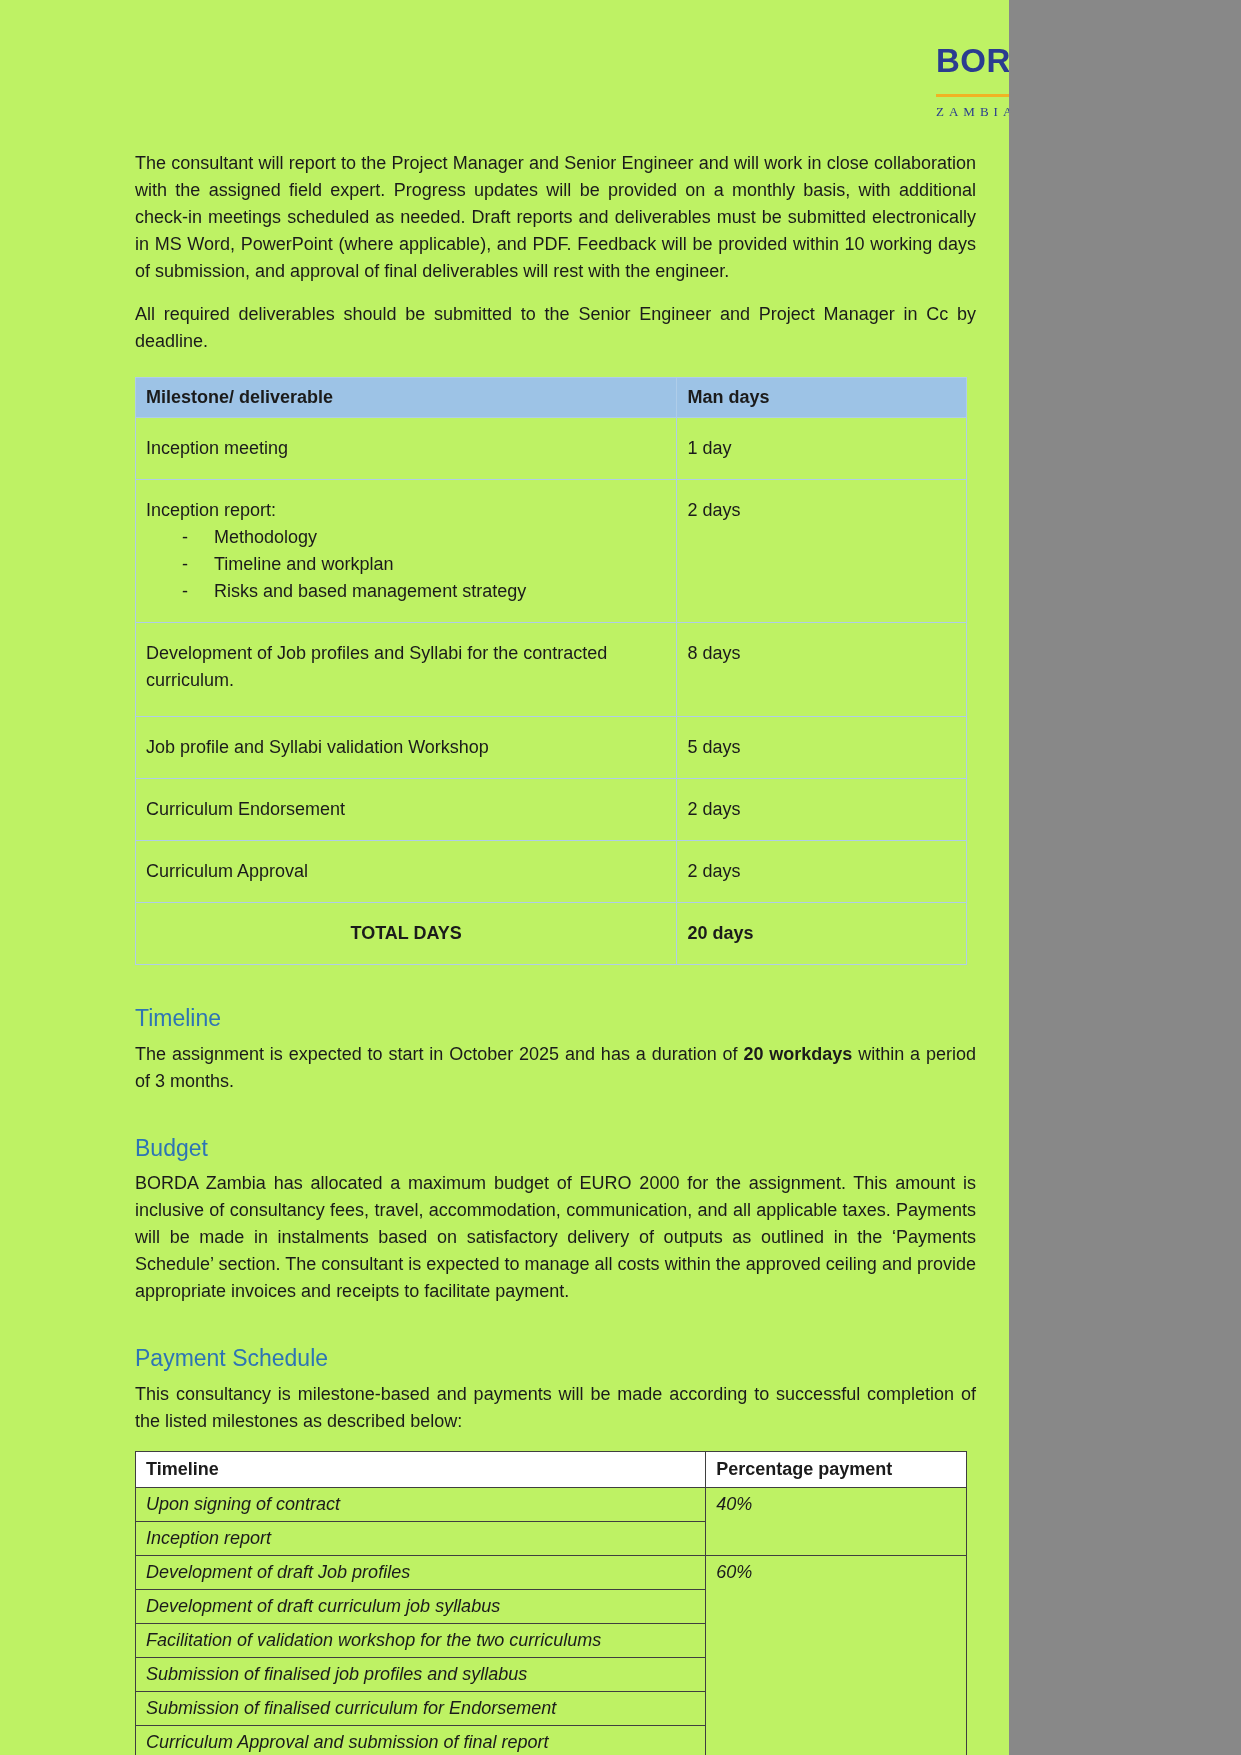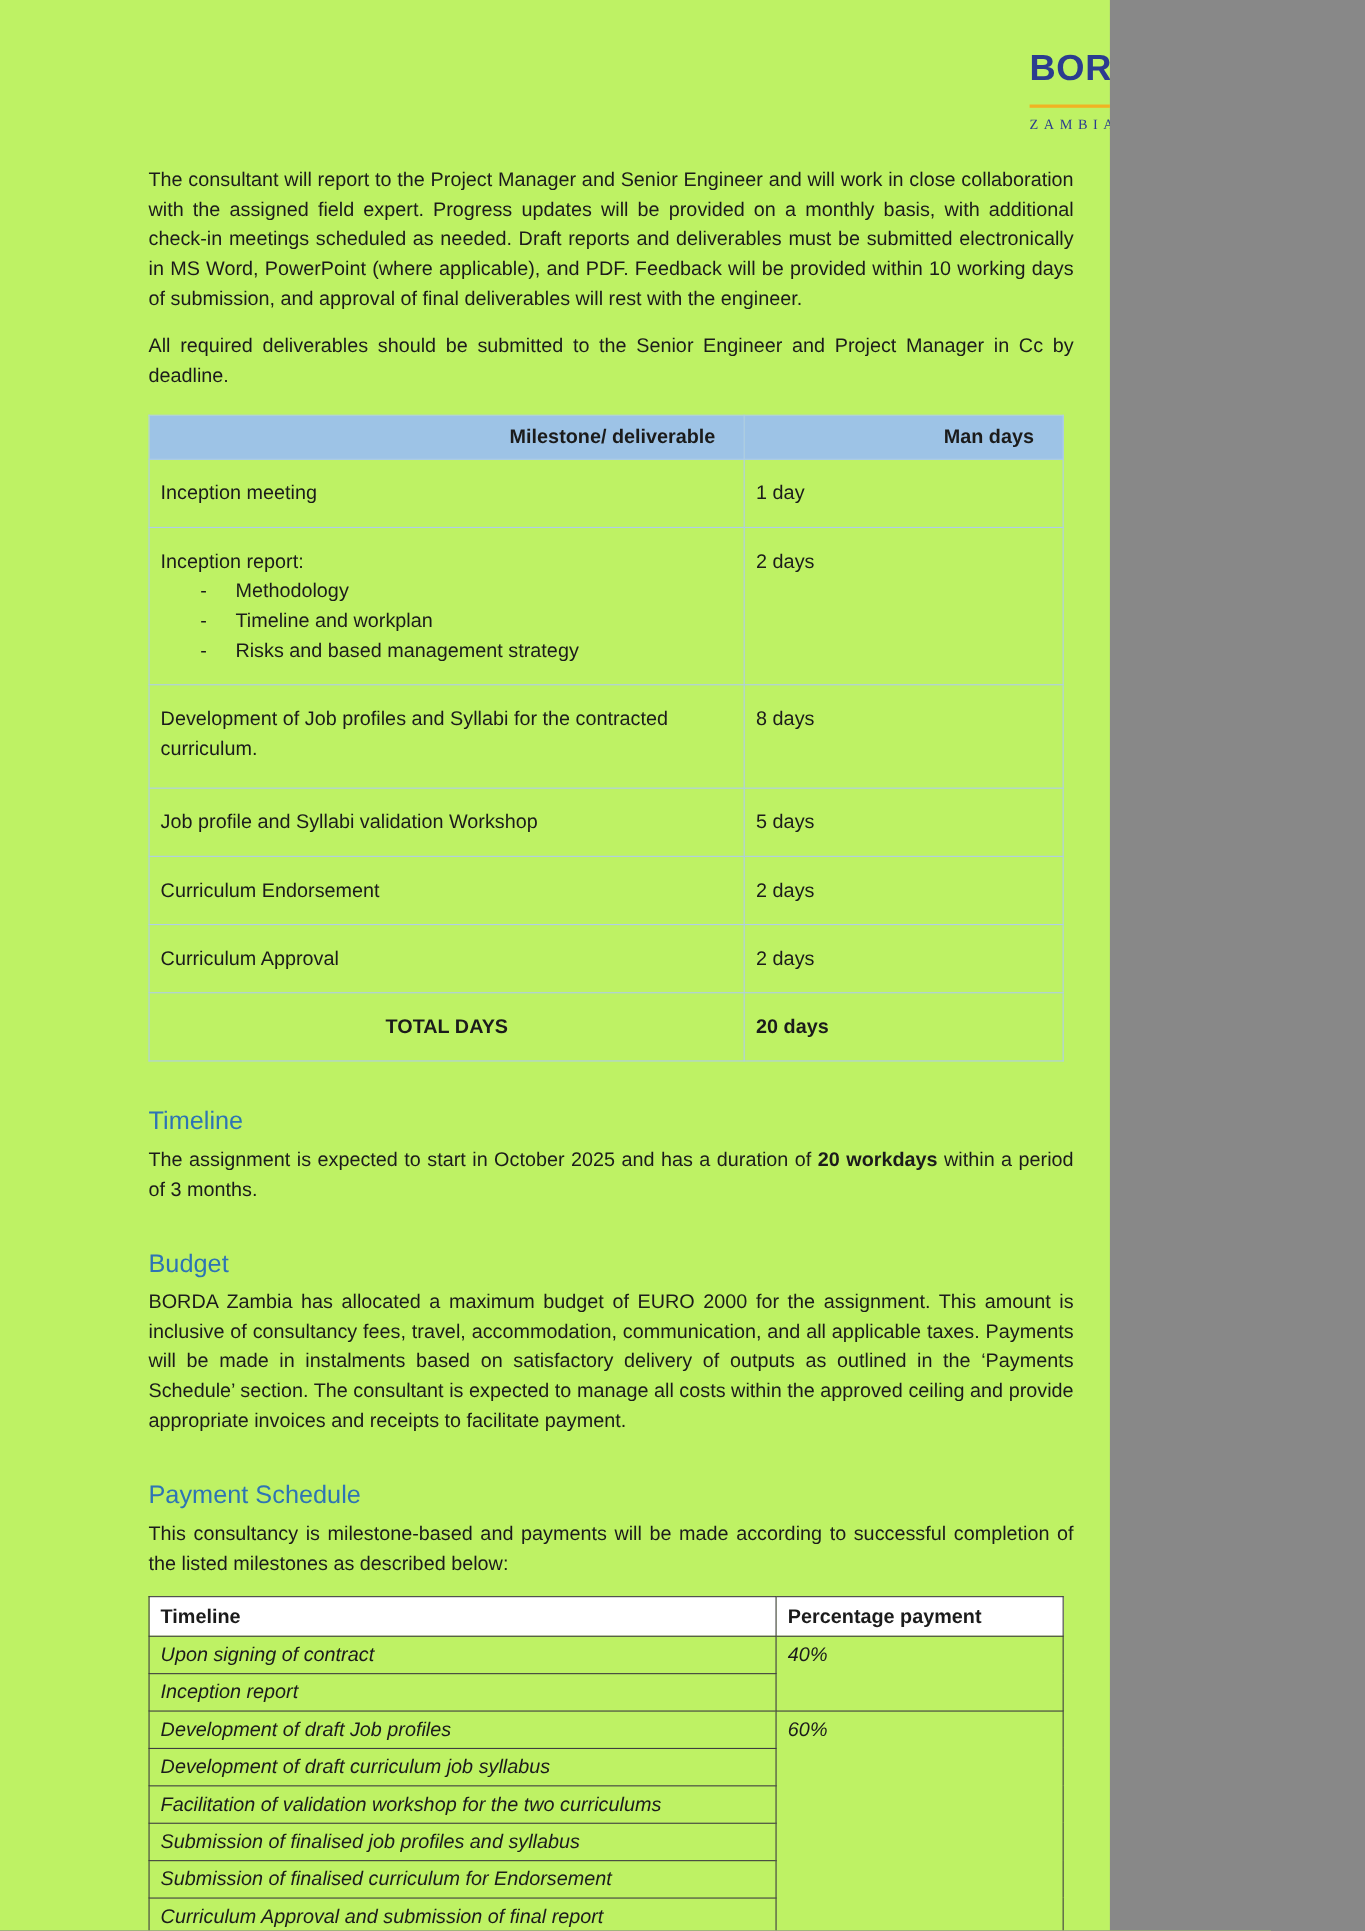--- a/index.html
+++ b/index.html
@@ -24,21 +24,21 @@
   .section-heading{
     font-size:23px;font-weight:400;color:#2E74B5;
     margin:40px 0 8px 0;line-height:1.2;
   }
   .section-heading.first{margin-top:0;}
   p.body{font-size:18px;line-height:27px;margin:0 0 16px 0;text-align:justify;}
   
   table{border-collapse:collapse;width:832px;font-size:18px;}
   .ms-table{margin-top:22px;}
   .ms-table th,.ms-table td{border:1px solid #AFCDE9;padding:17px 10px;vertical-align:top;line-height:27px;}
-  .ms-table th{background:#9DC3E6;text-align:right;font-weight:700;padding:6px 26px;margin-top:45px;}
+  .ms-table th{background:#9DC3E6;text-align:left;font-weight:700;padding:6px 10px;margin-top:45px;}
   .ms-table .col-milestone{width:542px;}
   .ms-table .col-days{width:290px;}
   .ms-table td.tall{padding-bottom:22px;}
   .ms-sub{display:flex;margin-left:36px;}
   .ms-sub .dash{width:32px;flex:0 0 auto;}
   .ms-total-label{text-align:center;font-weight:700;}
   .ms-total-value{font-weight:700;}
   
   .pt-table{margin-top:14px;}
   .pt-table th,.pt-table td{border:1.5px solid #3f3f3f;padding:3px 10px;vertical-align:top;line-height:27px;}

